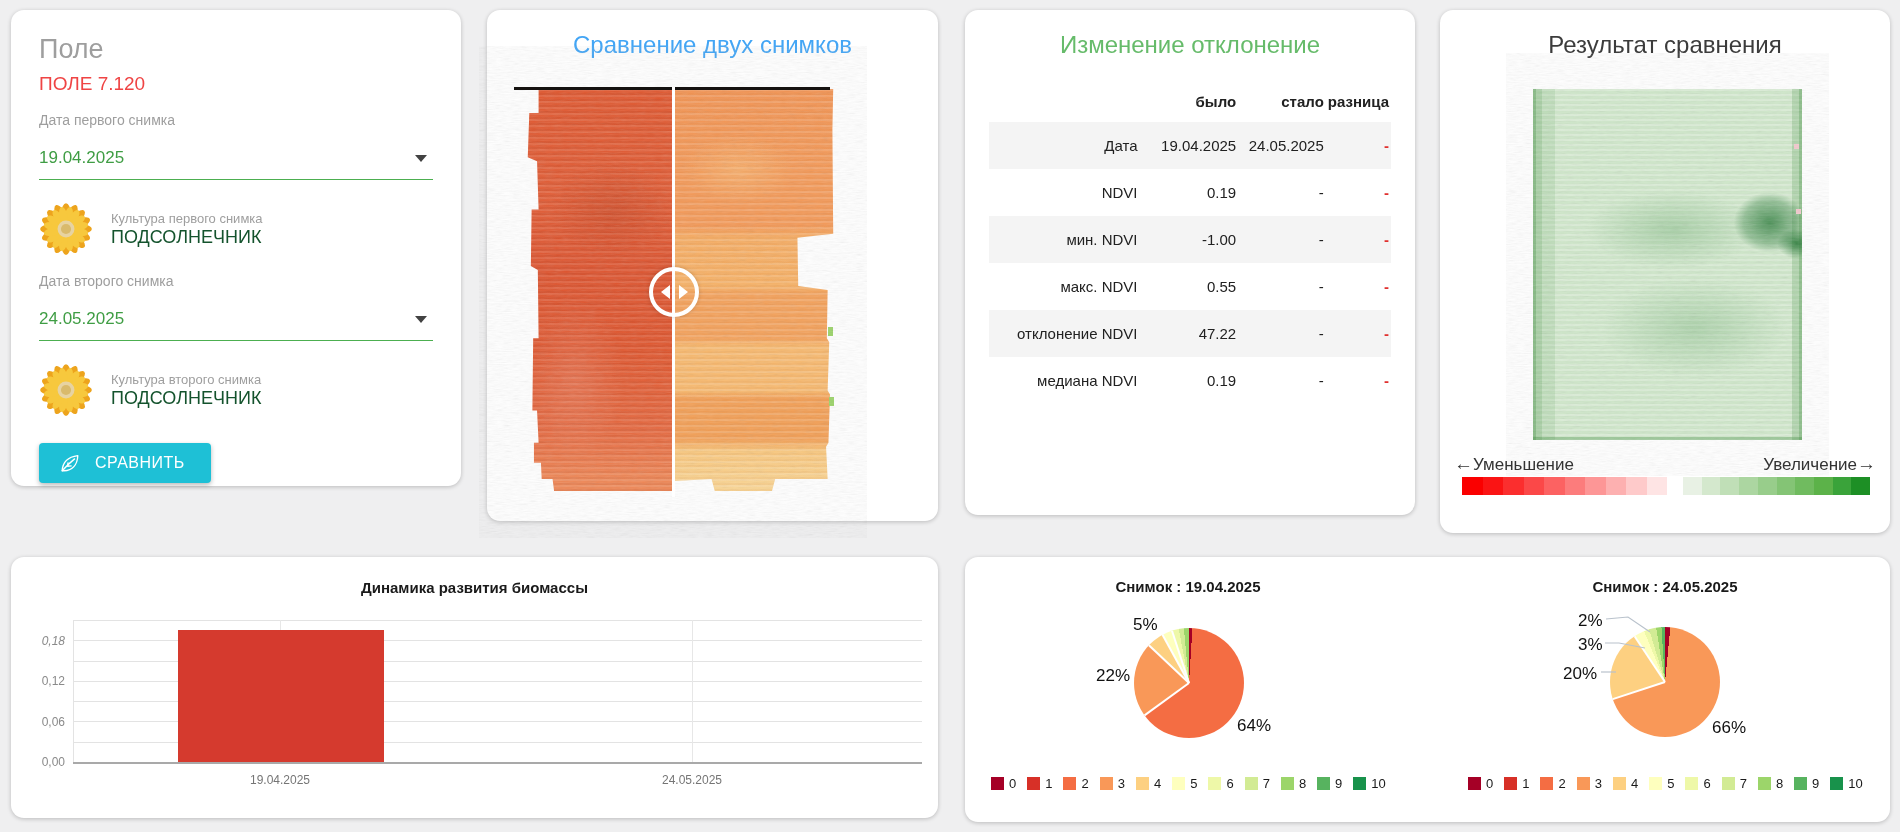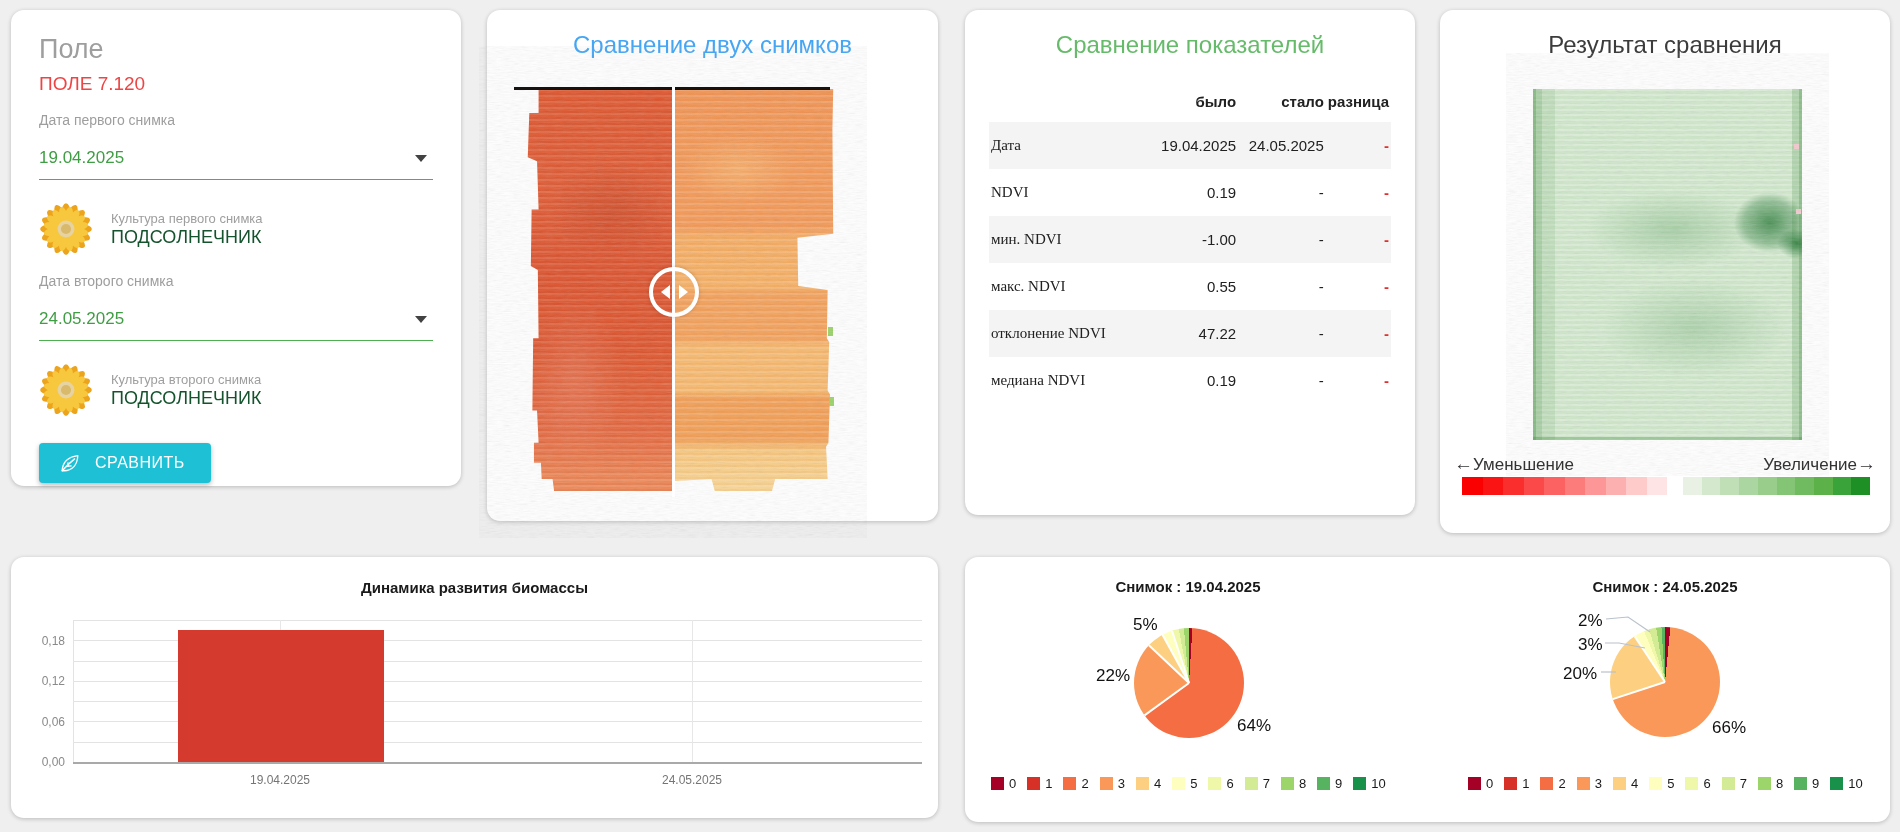--- a/index.html
+++ b/index.html
@@ -47,21 +47,21 @@
   .tri-r { width:0; height:0; border-top:7px solid transparent; border-bottom:7px solid transparent; border-left:9px solid #fff; }
   .noise { position:absolute; inset:0; filter:url(#grain); opacity:.16; pointer-events:none; }
 
   
   #indicators-panel { left:965px; top:10px; width:450px; height:505px; }
   #indicators-panel .panel-title { color:#66bb6a; }
   .ind-table { width:calc(100% - 48px); margin:24px 24px 0; border-collapse:collapse; font-size:15px; color:#212121; }
   .ind-table th { font-weight:700; text-align:right; padding:10px 2px 12px; }
   .ind-table th.c-label { text-align:left; }
   .ind-table td { padding:15px 2px; text-align:right; }
-  .ind-table td.c-label { text-align:left;font-family:Liberation Serif, serif; }
+  .ind-table td.c-label { text-align:right; }
   .c-label { width:39%; } .c-was { width:25%; } .c-now { width:22%; } .c-diff { width:14%; }
   .ind-table tbody tr:nth-child(odd) { background:#f4f4f4; }
   .ind-table td.c-diff { font-weight:700; }
 
   
   #result-panel { left:1440px; top:10px; width:450px; height:523px; }
   #result-panel .panel-title { color:#3c3c3c; }
   .result-img { position:absolute; left:93px; top:79px; width:269px; height:351px;
     background:
       radial-gradient(48px 40px at 88% 38%, rgba(22,110,40,.72), rgba(22,110,40,.32) 55%, transparent 75%),
@@ -242,21 +242,21 @@
     <div class="noise"></div>
     <div class="ci-divider"></div>
     <div class="ci-handle">
       <span class="tri-l"></span>
       <span class="tri-r"></span>
     </div>
   </div>
 </div>
 
 <div class="card" id="indicators-panel">
-  <div class="panel-title">Сравнение показателей</div>
+  <div class="panel-title">Изменение отклонение</div>
   <table class="ind-table">
     <thead>
       <tr>
         <th class="c-label"></th>
         <th class="c-was">было</th>
         <th class="c-now">стало</th>
         <th class="c-diff">разница</th>
       </tr>
     </thead>
     <tbody id="ind-tbody">
@@ -346,21 +346,21 @@
   <div class="hgrid" style="top:144px;"></div>
   <div class="hgrid" style="top:164px;"></div>
   <div class="hgrid" style="top:185px;"></div>
   <div class="hgrid base" style="top:205px;"></div>
   <div class="yaxis"></div>
   <div class="vgrid" style="left:269px;"></div>
   <div class="vgrid" style="left:681px;"></div>
   <div class="ytick" style="top:198px;">0,00</div>
   <div class="ytick" style="top:158px;">0,06</div>
   <div class="ytick" style="top:117px;">0,12</div>
-  <div class="ytick" style="top:77px;">0,18</div>
+  <div class="ytick" style="top:77px;font-style:italic;">0,18</div>
   <div id="biomass-bar" style="height: 132px; top: 73px; background: rgb(213, 58, 46);"></div>
   <div class="xtick" style="left:199px;">19.04.2025</div>
   <div class="xtick" style="left:611px;">24.05.2025</div>
 </div>
 
 <div class="card" id="pies-panel">
   <div class="pie-title" id="pie1-title">Снимок : 19.04.2025</div>
   <div class="pie-title" id="pie2-title">Снимок : 24.05.2025</div>
   <div class="pie" id="pie1" style="background: conic-gradient(rgb(165, 0, 38) 0deg, rgb(165, 0, 38) 3.6deg, rgb(244, 109, 67) 3.6deg, rgb(244, 109, 67) 234deg, rgb(249, 152, 88) 234deg, rgb(249, 152, 88) 313.2deg, rgb(253, 208, 129) 313.2deg, rgb(253, 208, 129) 331.2deg, rgb(254, 255, 190) 331.2deg, rgb(254, 255, 190) 342deg, rgb(238, 248, 168) 342deg, rgb(238, 248, 168) 349.2deg, rgb(210, 235, 148) 349.2deg, rgb(210, 235, 148) 354.6deg, rgb(156, 213, 106) 354.6deg, rgb(156, 213, 106) 360deg);">
       <i style="transform: rotate(234deg);"></i>

